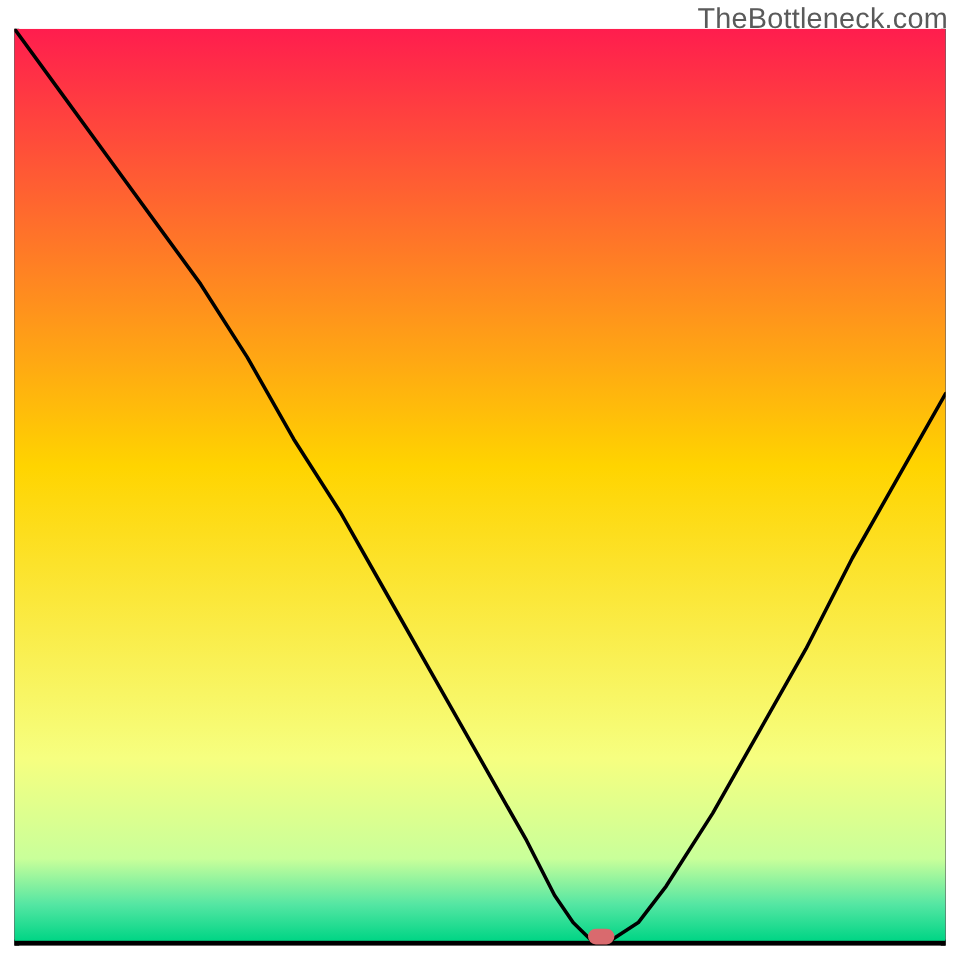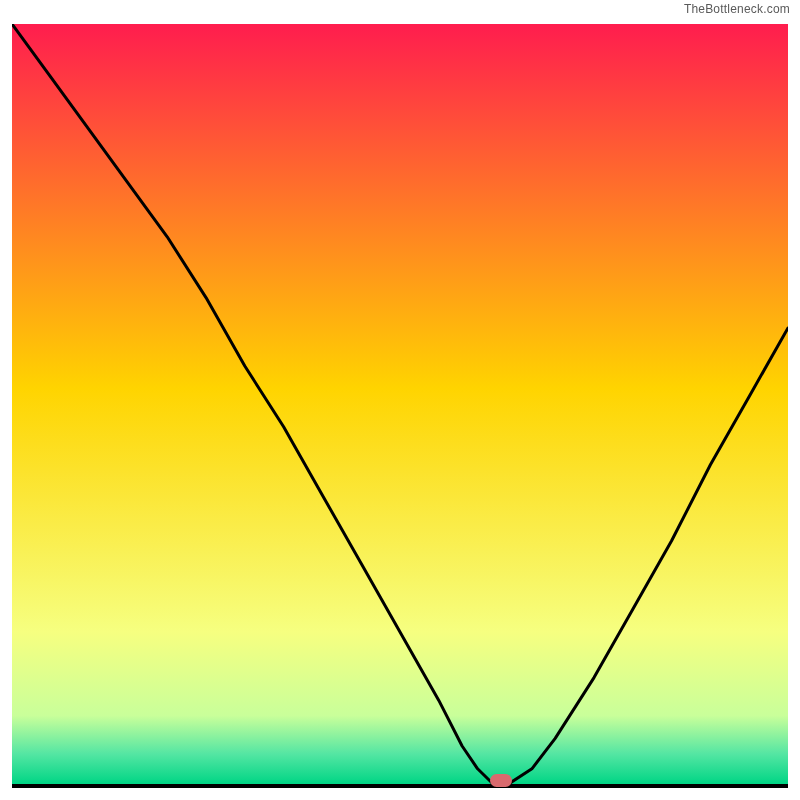--- a/index.html
+++ b/index.html
@@ -8,21 +8,21 @@
     width: 800px;
     height: 800px;
     background: #ffffff;
     font-family: Arial, Helvetica, sans-serif;
   }
   .watermark {
     position: absolute;
     top: 2px;
     right: 10px;
     color: #5a5a5a;
-    font-size: 12px;
+    font-size: 24px;
     font-weight: 400;
     letter-spacing: 0.2px;
   }
   .frame {
     position: absolute;
     left: 12px;
     top: 24px;
     width: 776px;
     height: 764px;
     box-sizing: border-box;

